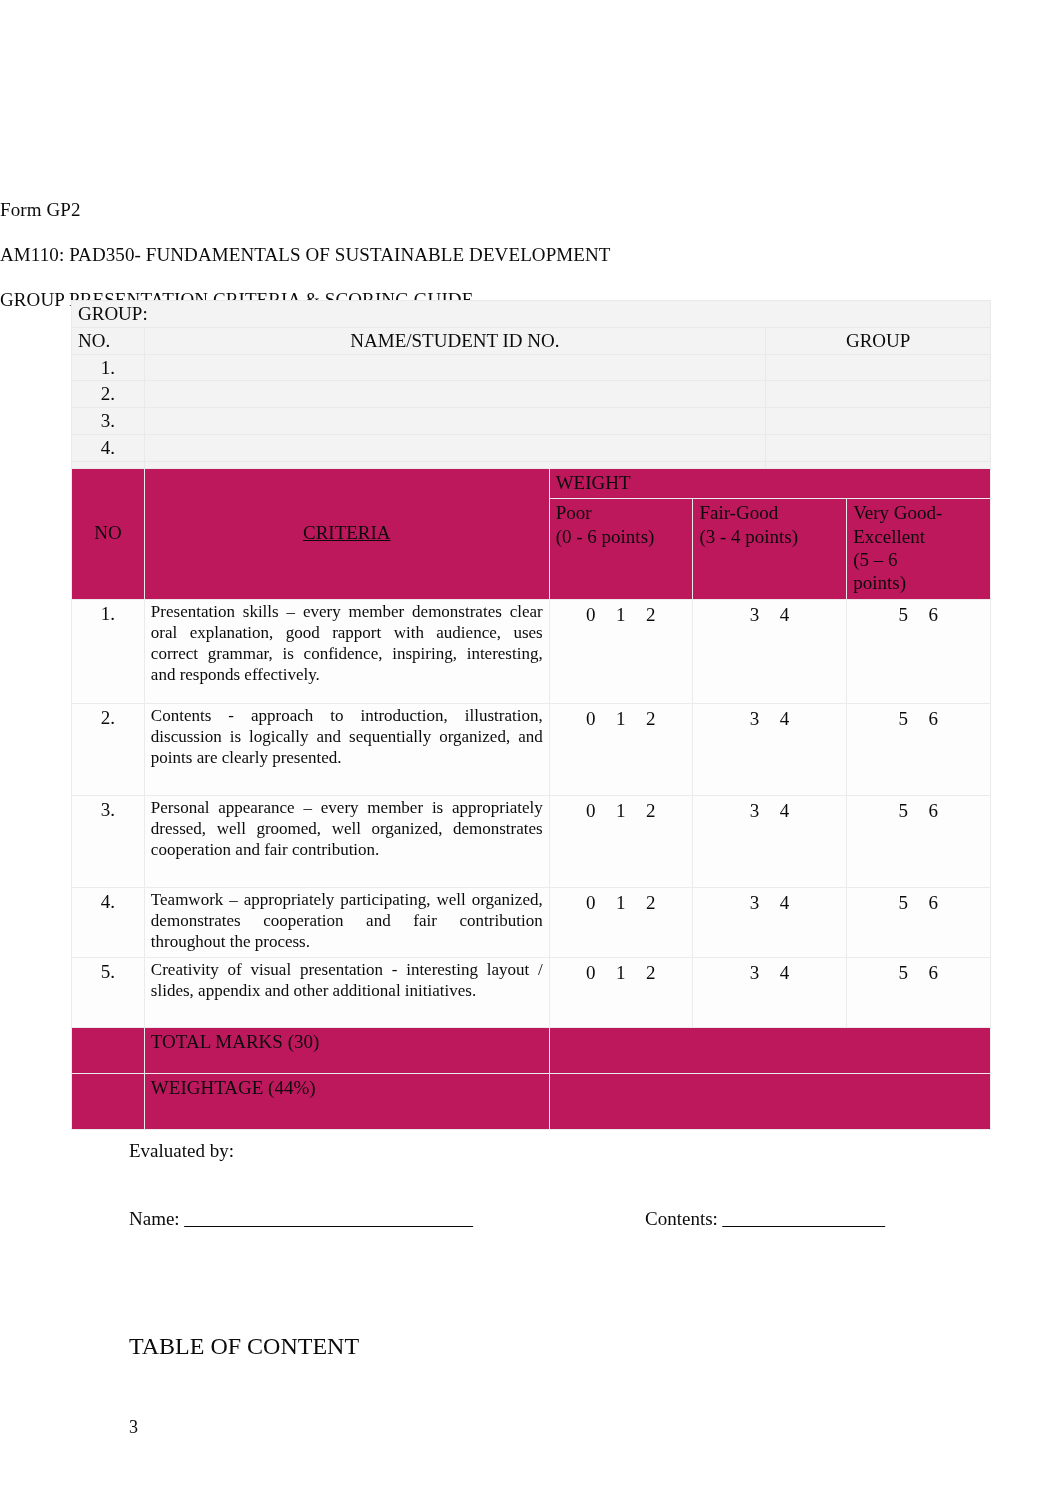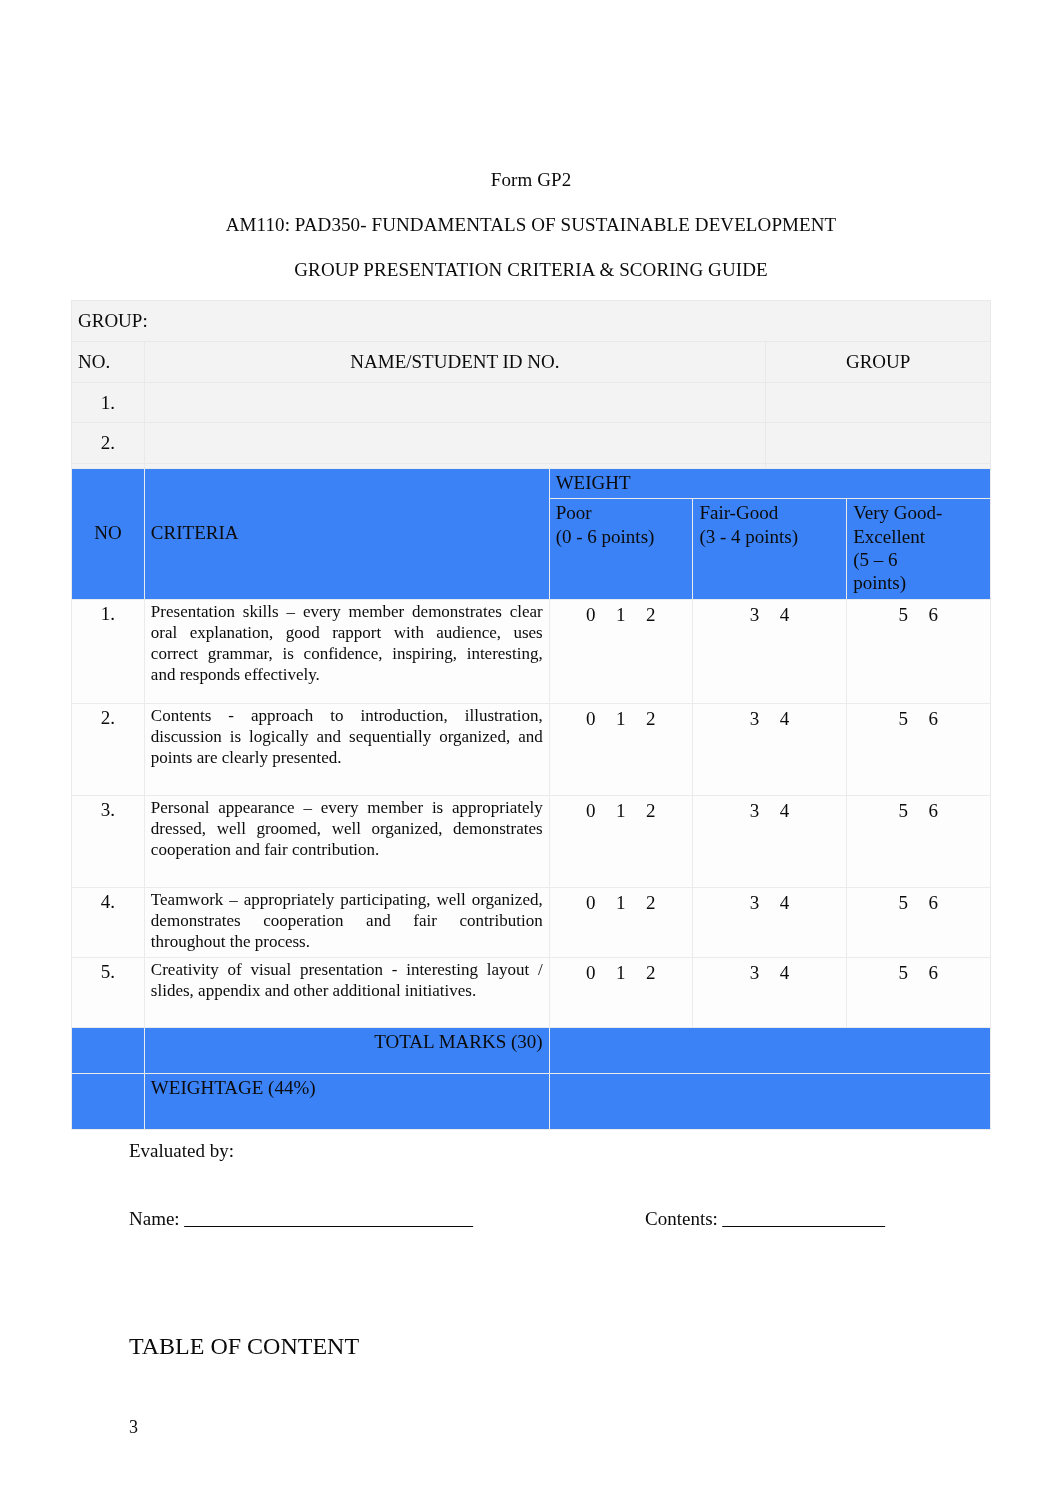--- a/index.html
+++ b/index.html
@@ -15,63 +15,63 @@
     position: relative;
     overflow: hidden;
   }
   .page {
     position: absolute;
     inset: 0;
   }
 
   
   .doc-heading {
-    text-align: center;
     font-size: 19px;
     line-height: 1.1;
     letter-spacing: 0.1px;
+    margin-top: 30px;
   }
   #form-code  { position: absolute; left: 0; right: 0; top: 170px; }
   #course-title { position: absolute; left: 0; right: 0; top: 215px; }
   #guide-title  { position: absolute; left: 0; right: 0; top: 260px; }
 
   
   .tbl {
     border-collapse: collapse;
     table-layout: fixed;
     width: 920px;
     font-size: 19px;
   }
   #roster-table {
     position: absolute;
     left: 71px;
     top: 300px;
   }
   #roster-table td {
     border: 1px solid #e9e9e9;
     background: #f3f3f3;
-    padding: 8px 6px;
+    padding: 1px 6px;
     vertical-align: top;
     line-height: 1.25;
   }
   #roster-table td.plain { background: #f1f1f1; }
 
   #rubric-table {
     position: absolute;
     left: 71px;
     top: 468px;
   }
   #rubric-table td {
     border: 1px solid #ebebeb;
     background: #fdfdfd;
     padding: 2px 6px 4px 6px;
     vertical-align: top;
     line-height: 1.23;
   }
-  #rubric-table td.shade { background: #3b82f6; }
+  #rubric-table td.shade { background: #be185d; }
 
   .c-no    { width: 72px;  text-align: center; }
   .c-crit  { width: 400px; }
   .c-poor  { width: 142px; text-align: center; }
   .c-fair  { width: 152px; text-align: center; }
   .c-vg    { width: 142px; text-align: center; }
 
   .r-no    { width: 72px; }
   .r-name  { width: 617px; }
   .r-marks { width: 223px; text-align: center; }
@@ -88,21 +88,21 @@
     justify-content: center;
     gap: 20px;
     padding-top: 1px;
   }
   .scores span { display: inline-block; min-width: 10px; }
   .row-tall-1 { height: 104px; }
   .row-tall-2 { height: 92px; }
   .row-tall-3 { height: 92px; }
   .row-tall-4 { height: 70px; }
   .row-tall-5 { height: 70px; }
-  .row-total  { height: 46px; text-align: right; }
+  .row-total  { height: 46px; }
   .row-weight { height: 56px; }
   .roster-row { height: 25px; }
 
   .hdr-weight { padding-bottom: 2px; }
   .sub-lbl { line-height: 1.2; }
 
   
   #evaluated-by {
     position: absolute;
     left: 129px;
@@ -195,21 +195,21 @@
       <col class="c-no">
         <col class="c-crit">
         <col class="c-poor">
         <col class="c-fair">
         <col class="c-vg">
     </colgroup>
     <tbody>
 
       <tr>
         <td class="shade" rowspan="2" style="text-align:center; vertical-align:middle;">NO</td>
-        <td class="shade" rowspan="2" style="vertical-align:middle;">CRITERIA</td>
+        <td class="shade" rowspan="2" style="text-align:center; vertical-align:middle;text-decoration:underline;">CRITERIA</td>
         <td class="shade hdr-weight" colspan="3">WEIGHT</td>
       </tr>
 
       <tr>
         <td class="shade sub-lbl">
           <div>Poor</div>
           <div>(0 - 6 points)</div>
         </td>
         <td class="shade sub-lbl">
           <div>Fair-Good</div>

